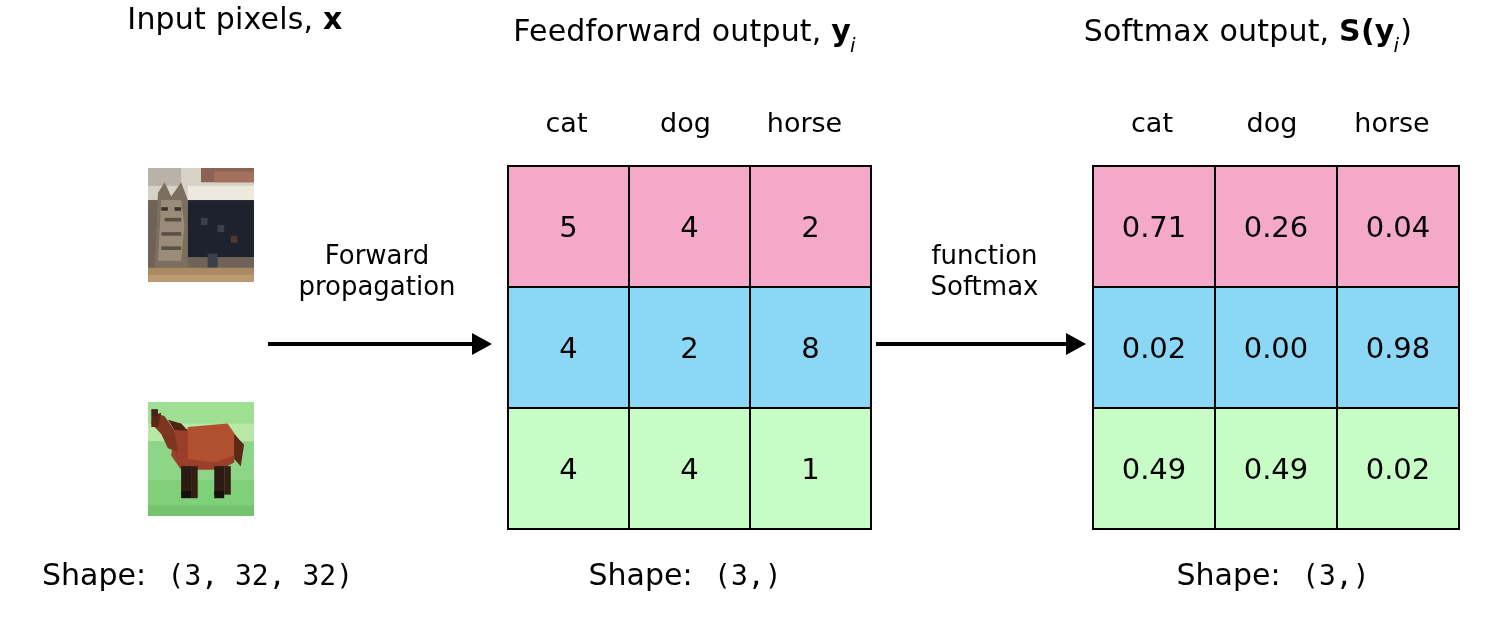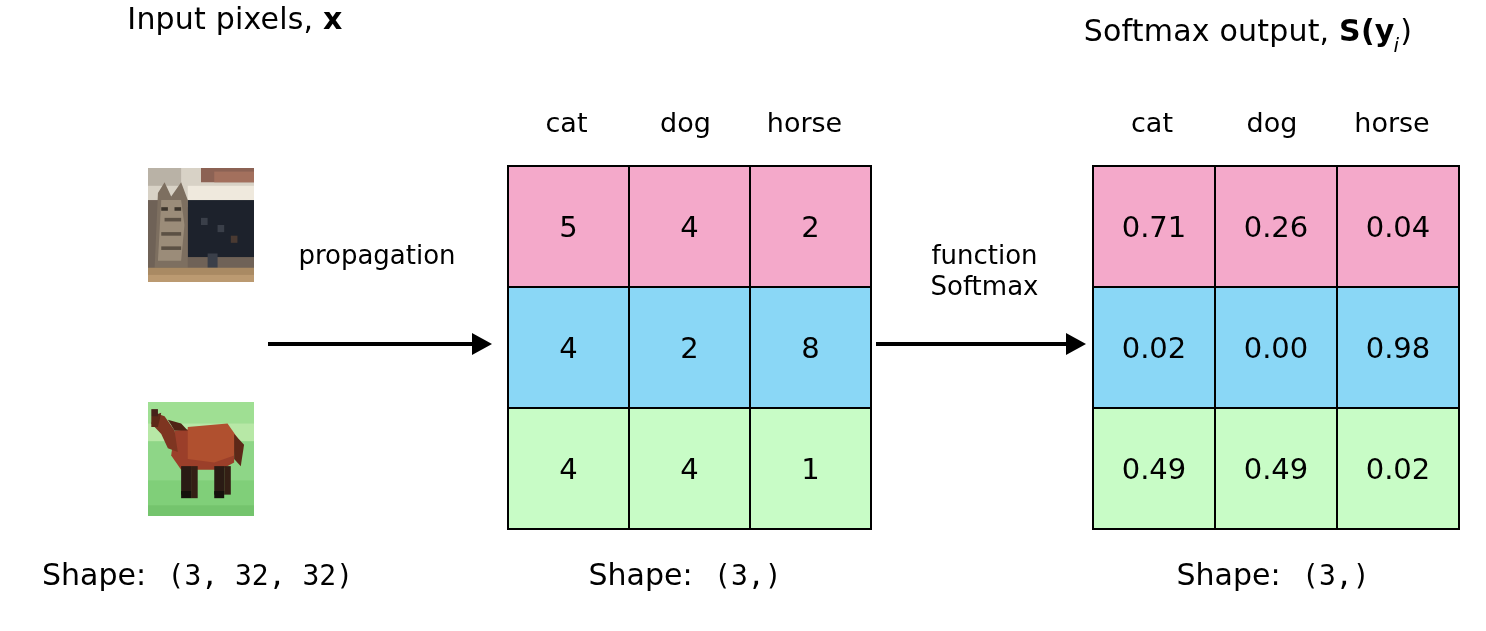--- a/index.html
+++ b/index.html
@@ -114,20 +114,23 @@
 </style>
 </head>
 <body>
 
 <div id="canvas">
 
   <div class="abs col-title" style="left:0px; top:2px; width:470px;">
     <span>Input pixels, </span><span class="bold">x</span>
   </div>
 
+  <div class="abs col-title" style="left:420px; top:14px; width:530px;">
+    <span>Feedforward output, </span><span class="bold">y</span><span class="sub">i</span>
+  </div>
 
   <div class="abs col-title" style="left:1010px; top:14px; width:476px;">
     <span>Softmax output, </span><span class="bold">S(y</span><span class="sub">i</span><span>)</span>
   </div>
 
   <div class="abs thumb" style="left:148px; top:168px;">
     <svg viewBox="0 0 32 32" preserveAspectRatio="none">
       <rect x="0" y="0" width="32" height="32" fill="#6f6257"></rect>
       <rect x="0" y="0" width="32" height="9" fill="#d8d2c6"></rect>
       <rect x="0" y="0" width="10" height="5" fill="#b9b2a6"></rect>
@@ -174,20 +177,21 @@
       <rect x="23" y="18" width="2" height="8" fill="#341f15"></rect>
       <rect x="10" y="25" width="3" height="2" fill="#15100c"></rect>
       <rect x="20" y="25" width="3" height="2" fill="#15100c"></rect>
 
       <path d="M26 9 L29 12 L28 18 L26 16 Z" fill="#5d2818"></path>
       <rect x="0" y="29" width="32" height="3" fill="#74c46d"></rect>
     </svg>
   </div>
 
   <div class="abs arrow-label" style="left:262px; top:240px; width:230px;">
+    <div>Forward</div>
     <div>propagation</div>
   </div>
   <div class="abs arrow-wrap" style="left:268px; top:333px; width:224px;">
     <div class="arrow-line" style="width:206px;"></div>
     <div class="arrow-head" style="left:204px;"></div>
   </div>
 
   <div class="abs class-headers" style="left:507px; top:108px; width:357px;">
     <div style="width:119px;">cat</div>
     <div style="width:119px;">dog</div>

